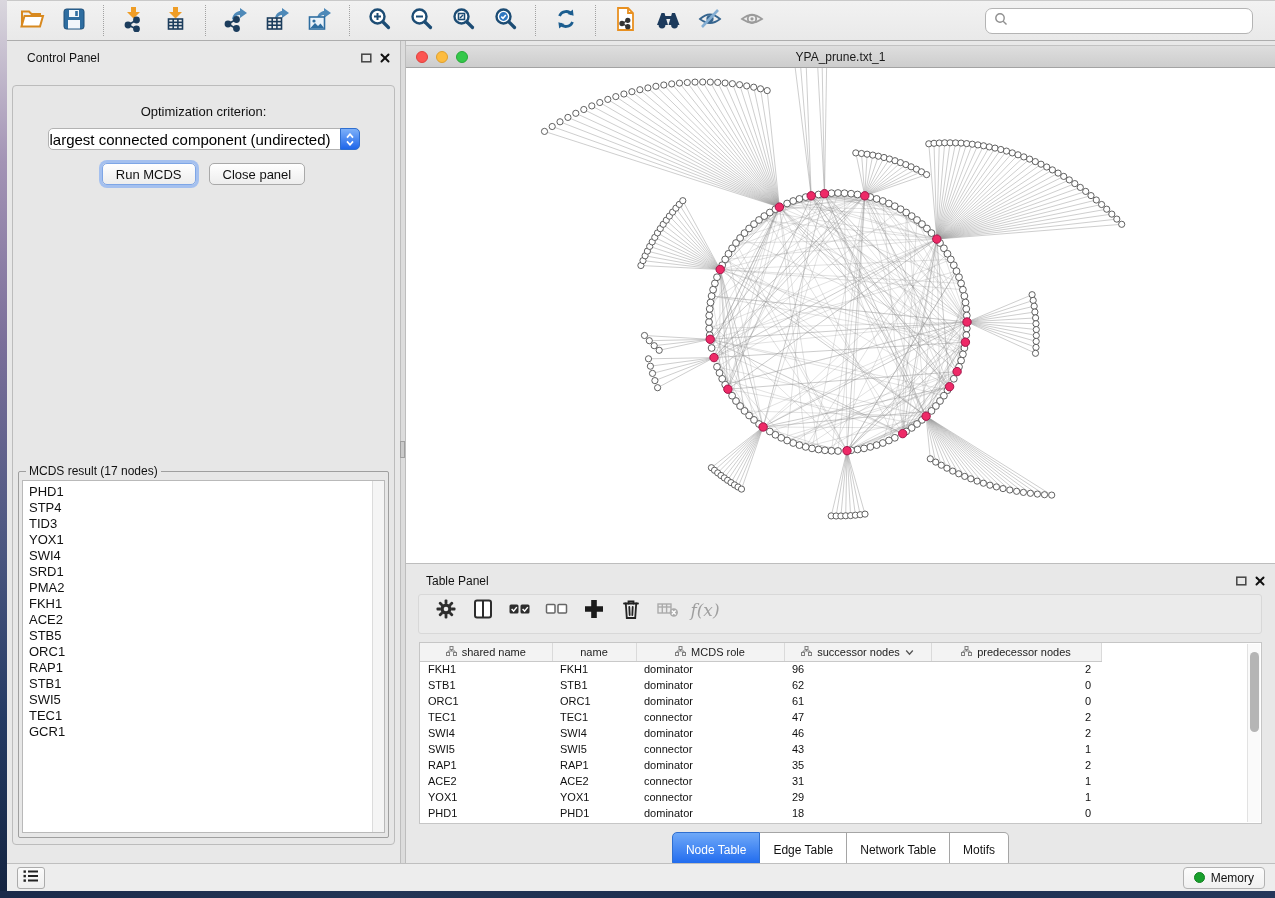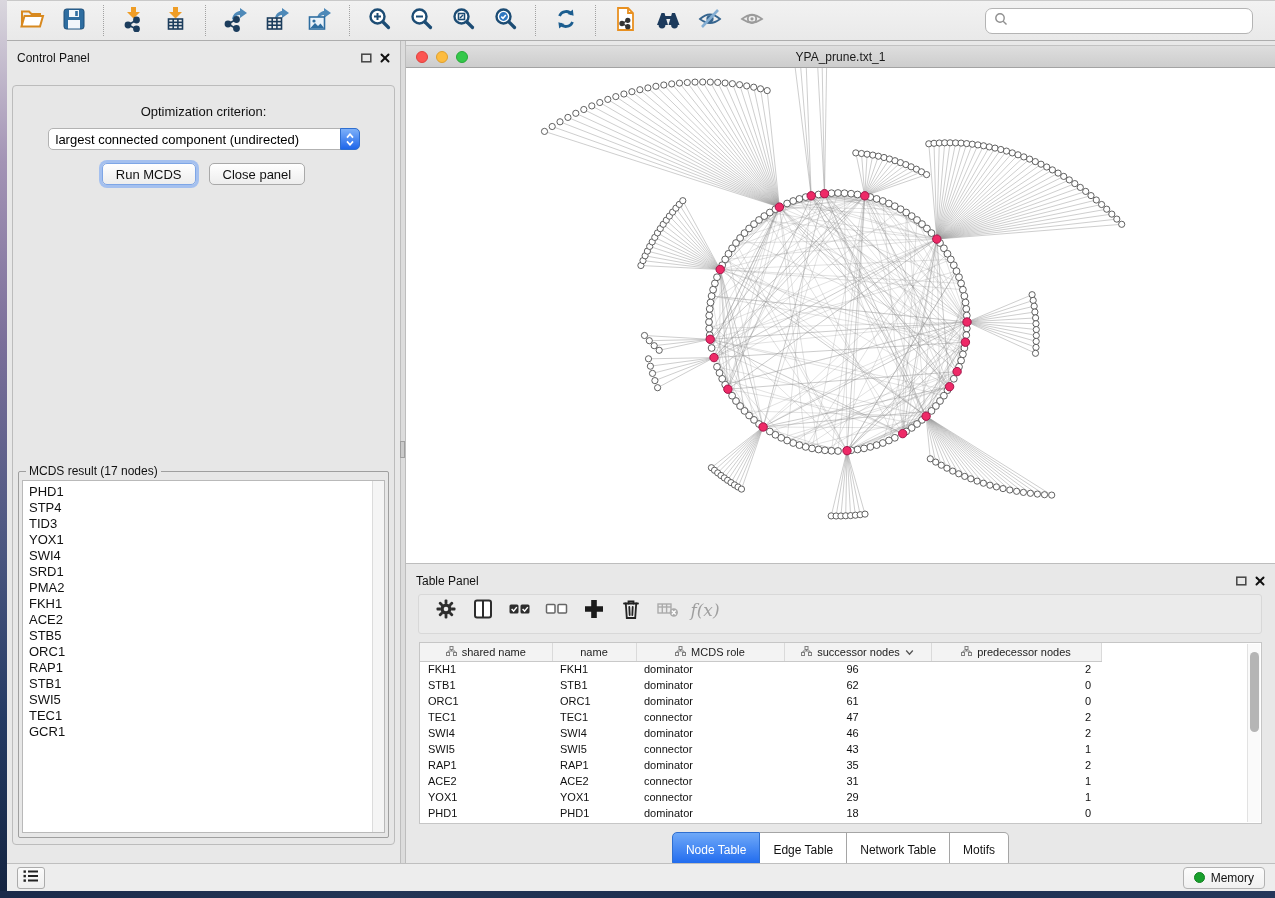--- a/index.html
+++ b/index.html
@@ -15,38 +15,38 @@
   .toolbar{position:absolute;top:0;left:0;right:0;height:41px;background:linear-gradient(#f2f2f2,#e9e9e9);
     border-top:1px solid #c9c9c9;border-bottom:1px solid #adadad;display:flex;align-items:center;padding-left:8px}
   .tbtn{width:34px;height:32px;border:0;background:transparent;display:flex;align-items:center;justify-content:center;padding:0;margin-right:8px}
   .tsep{align-self:stretch;border-left:1px dotted #a2a2a2;margin:4px 13px 4px 4px}
   .search-box{margin-left:auto;margin-right:22px;width:268px;height:26px;background:#fff;border:1px solid #b4b4b4;
     border-radius:7px;display:flex;align-items:center;padding:0 8px}
   .search-box input{border:0;outline:0;flex:1;font-size:13px;margin-left:6px;background:transparent;min-width:0}
 
   
   .main{position:absolute;top:41px;left:0;right:0;bottom:28px;display:flex}
-  .panel-head{display:flex;align-items:center;height:28px;padding:6px 10px 0 10px;font-size:12px;color:#111}
+  .panel-head{display:flex;align-items:center;height:28px;padding:6px 10px 0 20px;font-size:12px;color:#111}
   .ph-title{flex:1}
   .ph-icons{display:flex;gap:8px;align-items:center}
   .ph-icons svg{display:block}
 
   
   .control-panel{width:393px;position:relative;flex:none}
   .cp-tabs{position:absolute;top:33px;left:0;right:0;display:flex;justify-content:center;z-index:2}
   .seg{height:22px;border:1px solid #a5a5a5;border-left-width:0;background:linear-gradient(#ffffff,#f0f0f0);
     font-size:13px;padding:0 13px;color:#111;display:flex;align-items:center;cursor:default}
   .seg:first-child{border-left-width:1px;border-radius:5px 0 0 5px}
   .seg:last-child{border-radius:0 5px 5px 0}
   .seg.sel{background:linear-gradient(#6fa9f8,#1a66ee);color:#fff;border-color:#2f6fd0}
   .cp-pane{position:absolute;top:44px;left:5px;right:5px;bottom:18px;border:1px solid #bcbcbc;border-radius:4px;background:#e7e7e7}
   .opt-label{margin-top:18px;text-align:center;font-size:13px;color:#111}
   .dropdown{position:relative;margin:9px auto 0;width:312px;height:22px;background:#fff;border:1px solid #b2b2b2;
     border-radius:5px;display:flex;align-items:center}
-  .dropdown .val{font-size:13px;padding-left:7px;white-space:nowrap}
+  .dropdown .val{font-size:15px;padding-left:1px;white-space:nowrap}
   .stepper{position:absolute;right:-1px;top:-1px;bottom:-1px;width:20px;border-radius:0 5px 5px 0;
     background:linear-gradient(#7db0f9,#1e66ea);display:flex;align-items:center;justify-content:center;border:1px solid #2f6fd0}
   .btn-row{margin-top:13px;display:flex;justify-content:center;gap:13px}
   .pbtn{height:22px;padding:0 13px;font-size:13px;border:1px solid #a9a9a9;border-radius:5px;
     background:linear-gradient(#ffffff,#ededed);color:#111}
   .pbtn.focus{border-color:#7ea6e6;box-shadow:0 0 0 3px rgba(110,160,245,.55)}
   .mcds-fieldset{position:absolute;left:5px;right:5px;top:378px;bottom:6px;border:1px solid #9f9f9f;border-radius:2px;padding:0}
   .mcds-legend{font-size:12px;margin-left:7px;padding:0 3px;color:#111}
   .mcds-inner{position:absolute;left:3px;right:3px;top:2px;bottom:4px;background:#fff;border:1px solid #b9b9b9;overflow:hidden}
   .mcds-list{padding:3px 0 0 6px;font-size:13px;line-height:16px;color:#111}
@@ -75,21 +75,21 @@
   .tp-toolbar{position:absolute;top:30px;left:12px;right:13px;height:40px;background:#ebebeb;border:1px solid #d8d8d8;
     border-radius:3px;display:flex;align-items:flex-start;padding-left:10px}
   .tpbtn{width:34px;height:30px;background:transparent;border:0;display:flex;align-items:center;justify-content:center;padding:0;margin-right:3px}
   .fx{font-family:"DejaVu Serif",serif;font-style:italic;font-size:17px;color:#9f9f9f}
   .tp-table{position:absolute;top:78px;left:13px;right:13px;bottom:39px;background:#fff;border:1px solid #c6c6c6;overflow:hidden}
   table.node-table{border-collapse:collapse;table-layout:fixed}
   .node-table th{height:18px;background:#f3f3f3;border-right:1px solid #dadada;border-bottom:1px solid #c9c9c9;
     font-size:11px;font-weight:normal;color:#222;padding:0 4px;white-space:nowrap;overflow:hidden}
   .node-table th .thwrap{display:flex;align-items:center;justify-content:center;gap:5px}
   .node-table td{height:16px;font-size:11px;color:#111;padding:0 8px;white-space:nowrap;overflow:hidden}
-  .node-table td.num{text-align:center;padding-right:18px}
+  .node-table td.num{text-align:left;padding-right:18px}
   .node-table td.num2{text-align:right;padding-right:10px}
   .tp-scroll{position:absolute;top:1px;right:1px;bottom:1px;width:13px;background:#fafafa;border-left:1px solid #e2e2e2}
   .tp-thumb{position:absolute;top:8px;left:2px;width:9px;height:80px;background:#b5b5b5;border-radius:5px}
   .tp-tabs{position:absolute;left:0;right:0;top:268px;display:flex;justify-content:center}
   .tp-tabs .seg{height:35px;font-size:12px;background:#fff}
   .tp-tabs .seg.sel{background:linear-gradient(#6fa9f8,#1a66ee)}
 
   
   .statusbar{position:absolute;left:0;right:0;bottom:0;height:28px;background:#ededed;border-top:1px solid #bfbfbf;
     display:flex;align-items:center;padding:0 10px}

